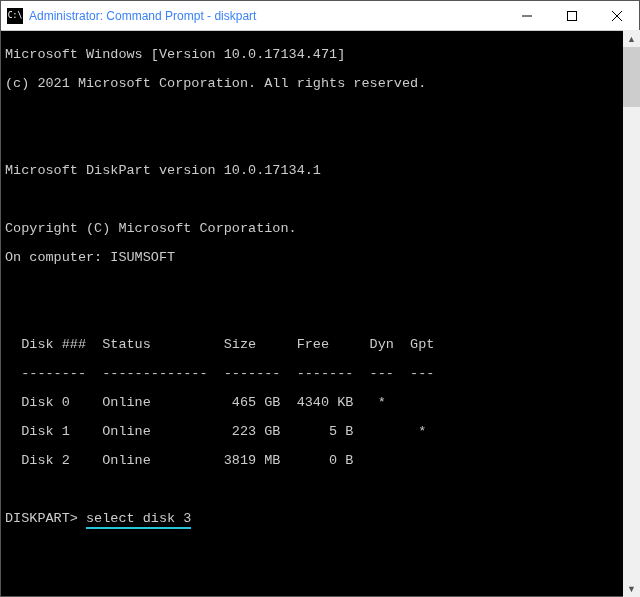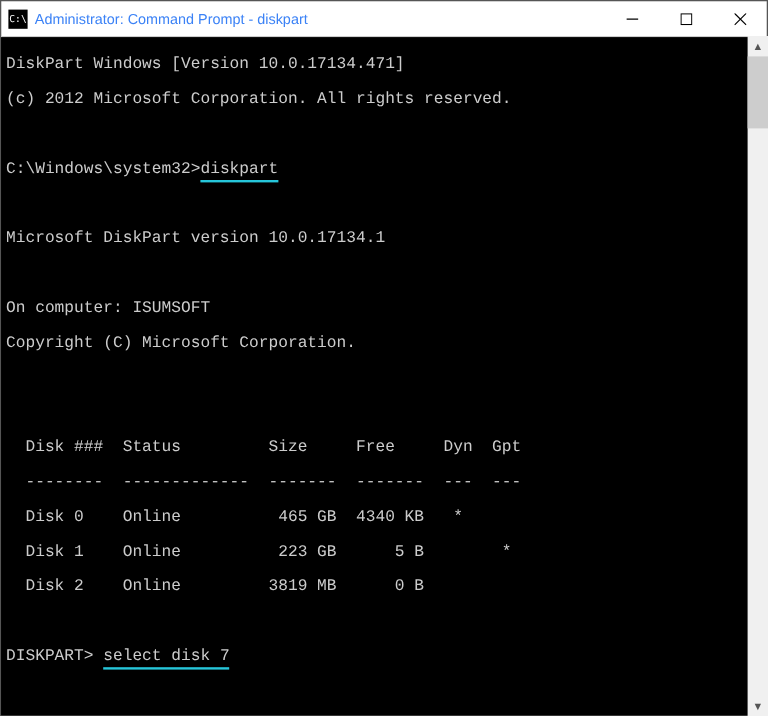--- a/index.html
+++ b/index.html
@@ -120,38 +120,37 @@
       <div class="titlebar-btn close">
         <svg width="10" height="10" viewBox="0 0 10 10">
             <line x1="0" y1="0" x2="10" y2="10" stroke="#000" stroke-width="1"></line>
             <line x1="10" y1="0" x2="0" y2="10" stroke="#000" stroke-width="1"></line>
           </svg>
       </div>
     </div>
   </div>
 
   <div class="terminal">
-<div>DiskPart Windows [Version 10.0.17134.471]</div>
-<div>(c) 2012 Microsoft Corporation. All rights reserved.</div>
+<div>Microsoft Windows [Version 10.0.17134.471]</div>
+<div>(c) 2021 Microsoft Corporation. All rights reserved.</div>
 <div class="blank"></div>
-<div><span>C:\Windows\system32&gt;</span><span class="ul-cyan">diskpart</span></div>
 <div class="blank"></div>
 <div>Microsoft DiskPart version 10.0.17134.1</div>
 <div class="blank"></div>
+<div>Copyright (C) Microsoft Corporation.</div>
 <div>On computer: ISUMSOFT</div>
-<div>Copyright (C) Microsoft Corporation.</div>
 <div class="blank"></div>
 <div class="blank"></div>
 <div>  Disk ###  Status         Size     Free     Dyn  Gpt</div>
 <div>  --------  -------------  -------  -------  ---  ---</div>
 <div>  Disk 0    Online          465 GB  4340 KB   *        </div>
 <div>  Disk 1    Online          223 GB      5 B        *   </div>
 <div>  Disk 2    Online         3819 MB      0 B            </div>
 <div class="blank"></div>
-<div><span>DISKPART&gt; </span><span class="ul-cyan">select disk 7</span></div>
+<div><span>DISKPART&gt; </span><span class="ul-cyan">select disk 3</span></div>
 
 
 
 
 
 
 
 
 
 

